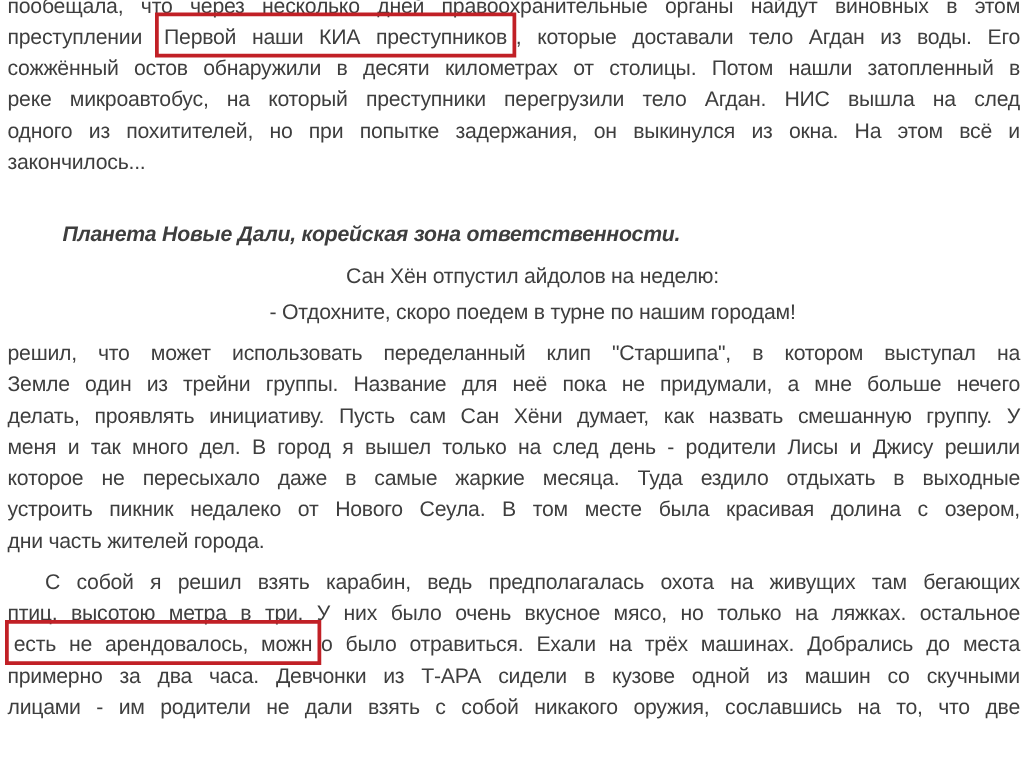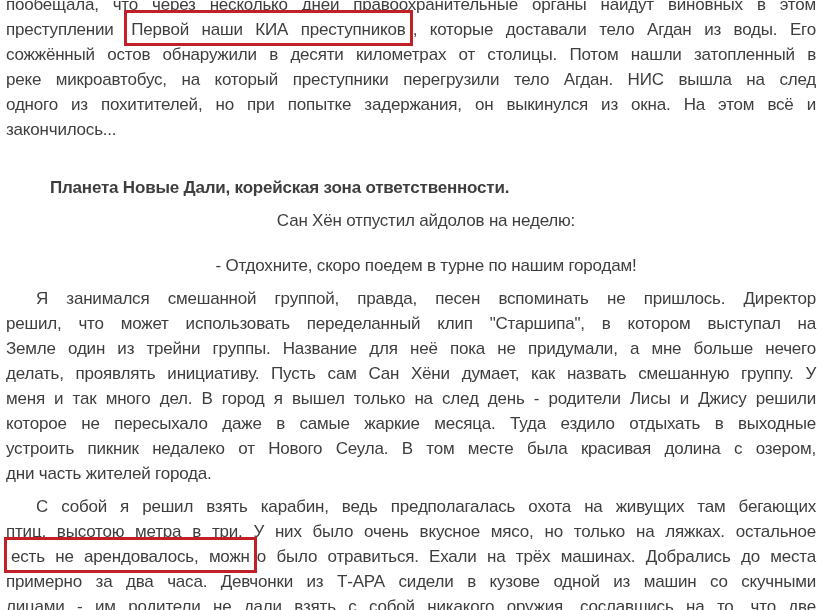--- a/index.html
+++ b/index.html
@@ -25,23 +25,24 @@
     margin-top: -8px;
     font-size: 17px;
     line-height: 25px;
     letter-spacing: -0.2px;
   }
   .block { margin: 8px 0 0 0; }
   .block.cut-top { margin-top: 0; }
   .block.heading {
     margin-top: 33px;
     font-weight: bold;
+    font-style: italic;
     padding-left: 44px;
   }
-  .block.dialogue { margin-top: 20px; }
+  .block.dialogue { margin-top: 4px; }
   .line { min-height: 25px; }
   .line.jl {
     text-align: justify;
     text-align-last: justify;
   }
   .line.first { padding-left: 30px; text-align: center; }
   .err {
     border: 3px solid #c12026;
     padding: 7px 4px 4px 4px;
     margin-left: -2px;
@@ -63,21 +64,20 @@
       <div class="block heading">
         <div class="line"><span>Планета Новые Дали, корейская зона ответственности.</span></div>
       </div>
       <div class="block paragraph">
         <div class="line first"><span>Сан Хён отпустил айдолов на неделю:</span></div>
       </div>
       <div class="block dialogue">
         <div class="line first"><span>- Отдохните, скоро поедем в турне по нашим городам!</span></div>
       </div>
       <div class="block paragraph">
-        <div class="line jl first"><span>Я занимался смешанной группой, правда, песен вспоминать не пришлось. Директор</span></div>
         <div class="line jl"><span>решил, что может использовать переделанный клип "Старшипа", в котором выступал на</span></div>
         <div class="line jl"><span>Земле один из трейни группы. Название для неё пока не придумали, а мне больше нечего</span></div>
         <div class="line jl"><span>делать, проявлять инициативу. Пусть сам Сан Хёни думает, как назвать смешанную группу. У</span></div>
         <div class="line jl"><span>меня и так много дел. В город я вышел только на след день - родители Лисы и Джису решили</span></div>
         <div class="line jl"><span>которое не пересыхало даже в самые жаркие месяца. Туда ездило отдыхать в выходные</span></div>
         <div class="line jl"><span>устроить пикник недалеко от Нового Сеула. В том месте была красивая долина с озером,</span></div>
         <div class="line"><span>дни часть жителей города.</span></div>
       </div>
       <div class="block paragraph">
         <div class="line jl first"><span>С собой я решил взять карабин, ведь предполагалась охота на живущих там бегающих</span></div>

